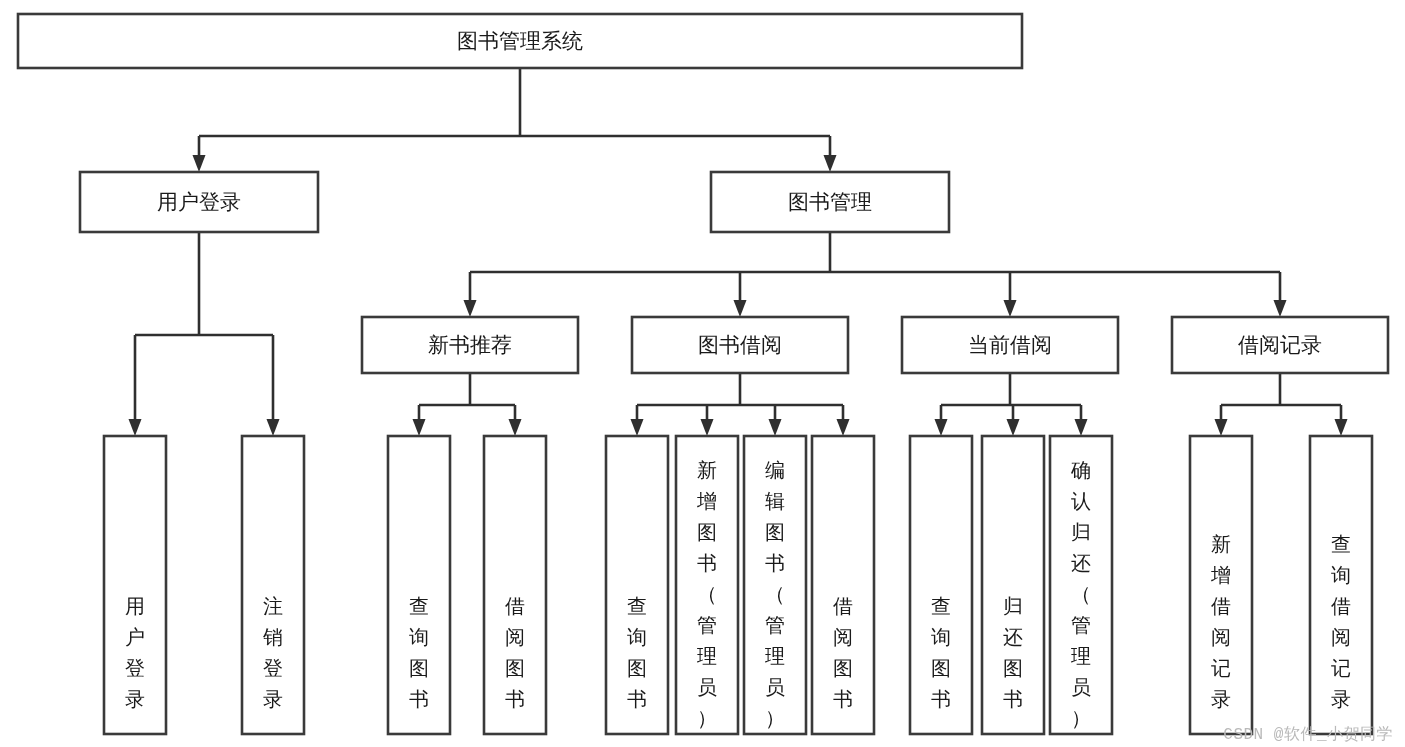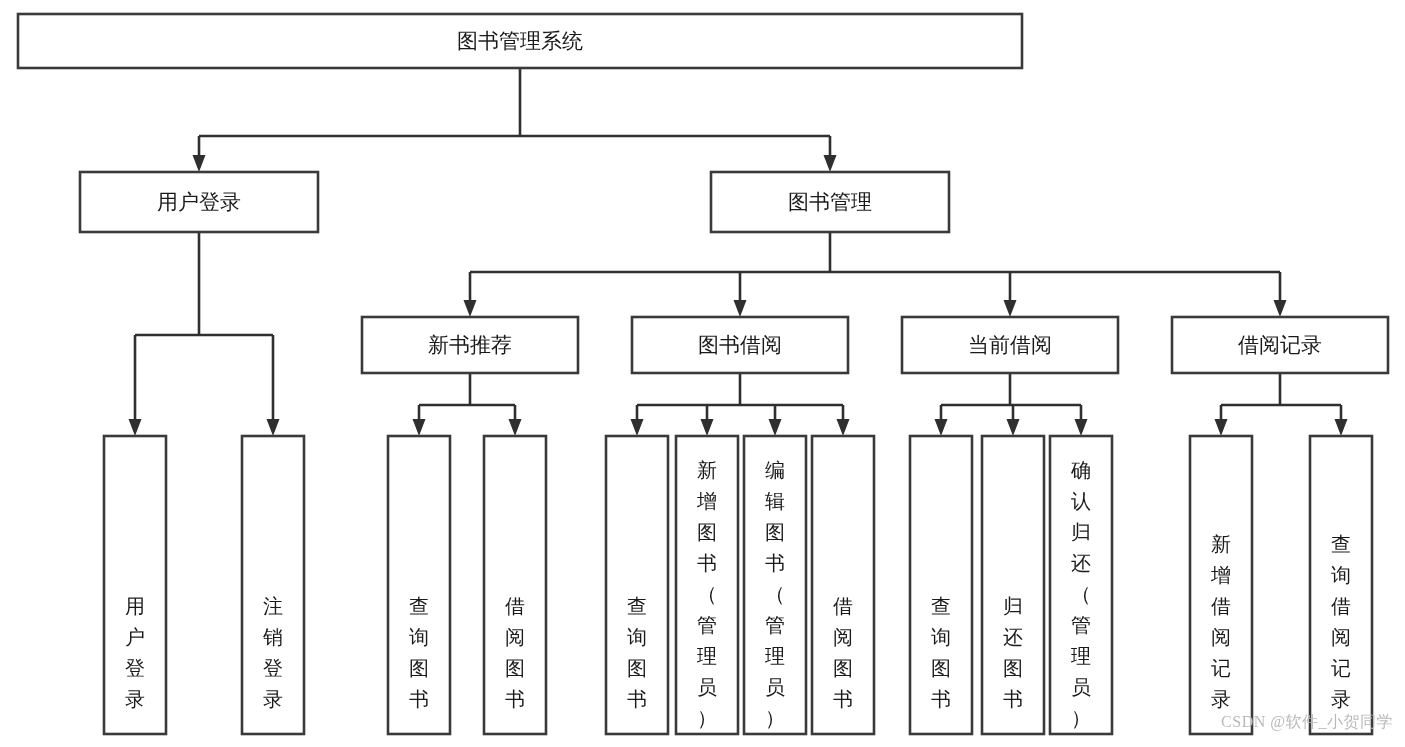--- a/index.html
+++ b/index.html
@@ -21,22 +21,22 @@
     font-size:21px;
     text-anchor:middle;
     dominant-baseline:middle;
   }
   .node-label.vertical{
     font-size:20px;
     text-anchor:middle;
   }
   .watermark{
     position:absolute;
-    right:12px;bottom:14px;
-    font-family:Liberation Serif, serif;
+    right:12px;bottom:2px;
+    font-family:Liberation Mono, monospace;
     font-size:16px;
     color:#b9b9b9;
     letter-spacing:.5px;
     white-space:nowrap;
     pointer-events:none;
     margin-top:24px;
   }
 </style>
 </head>
 <body>

